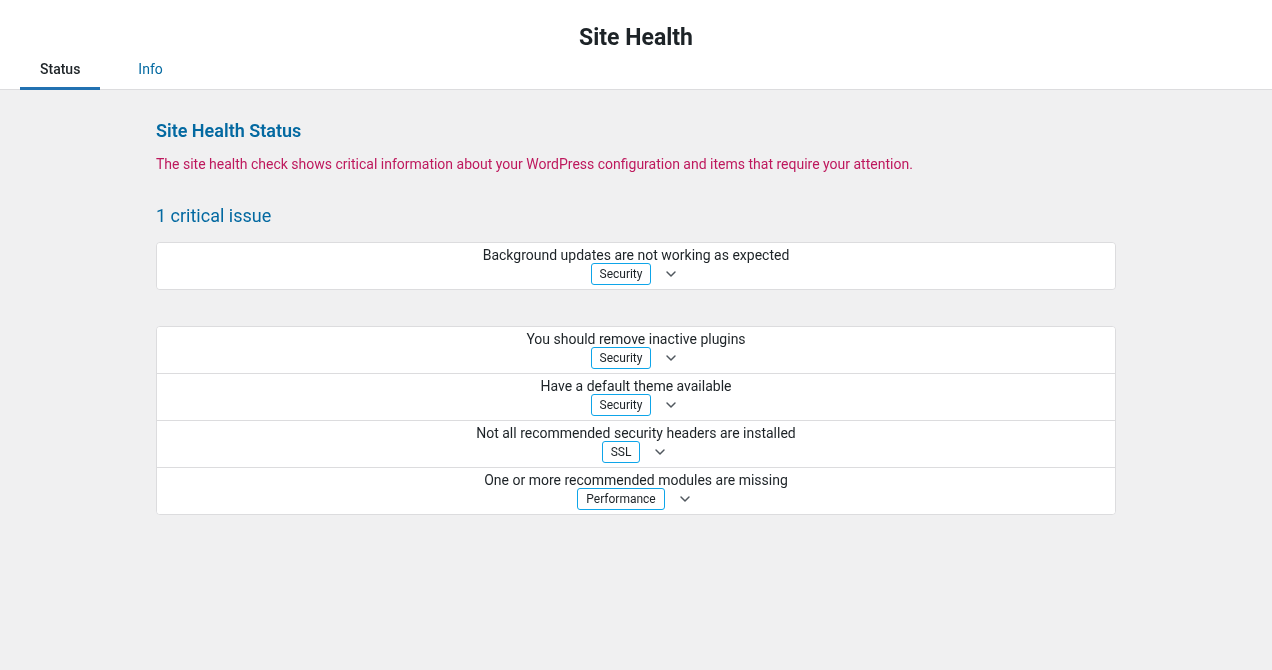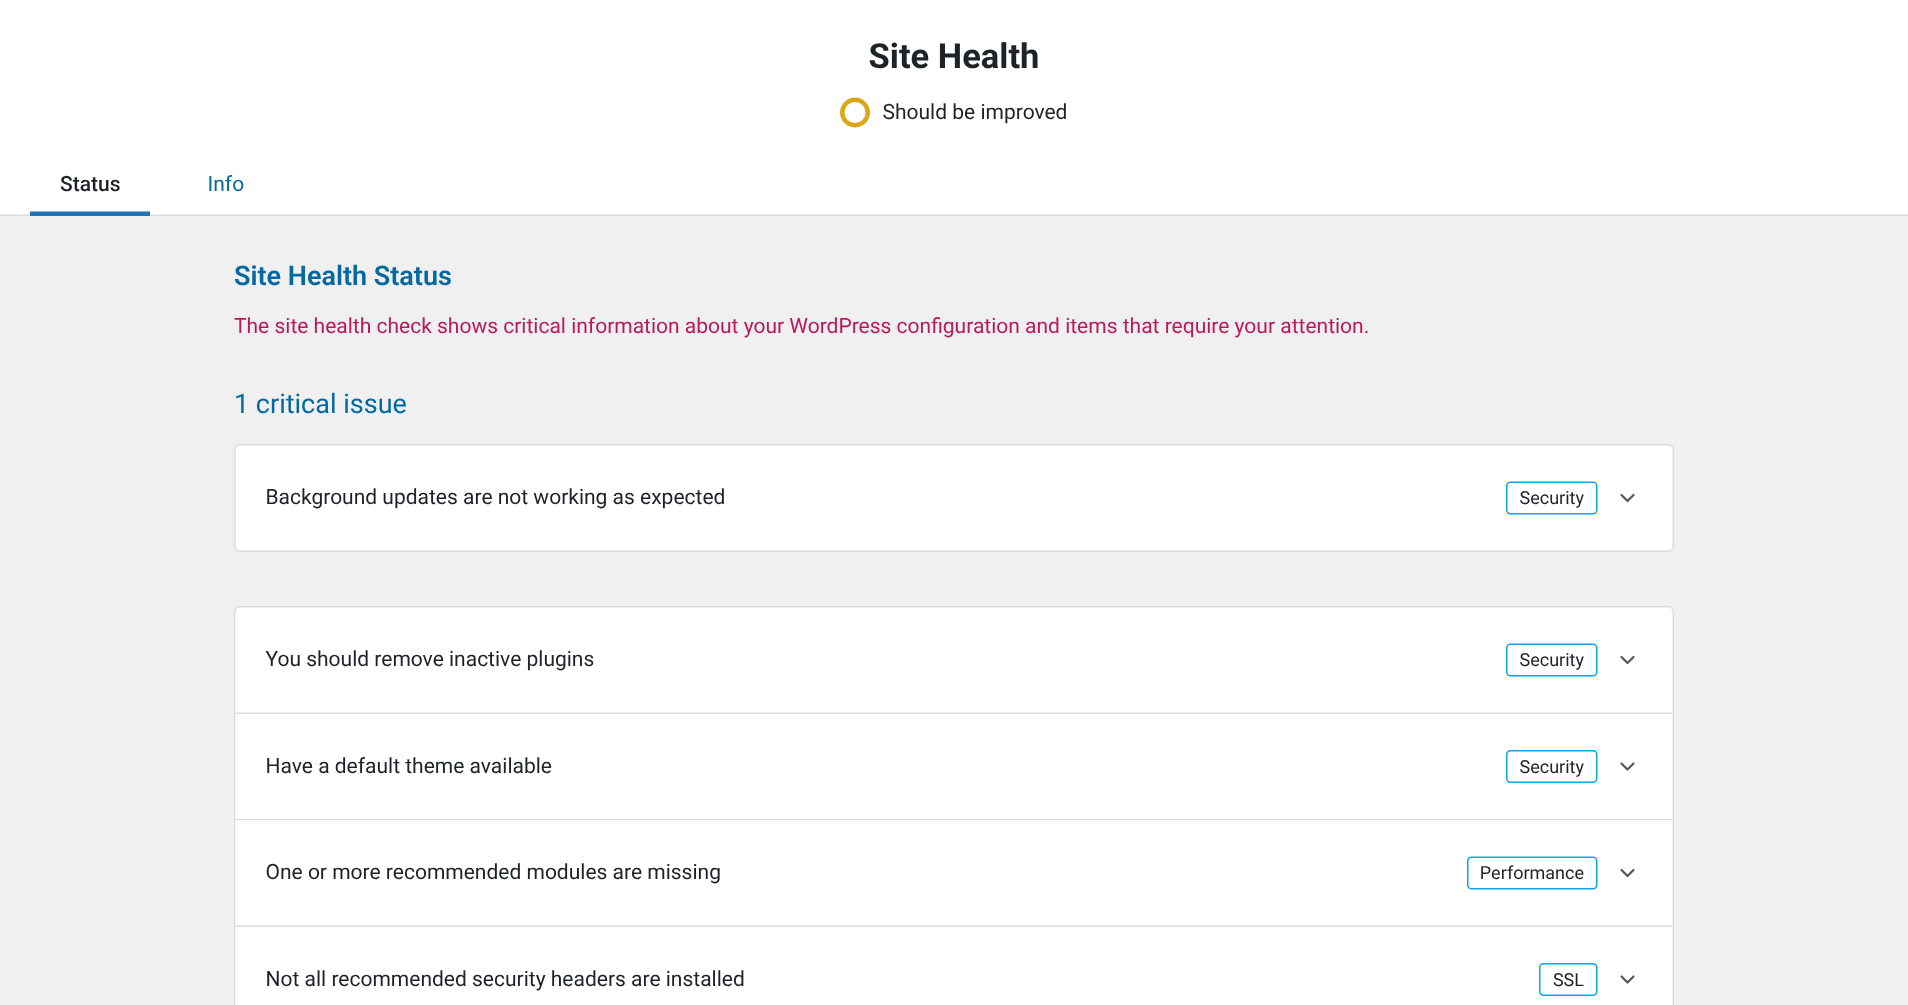--- a/index.html
+++ b/index.html
@@ -88,24 +88,25 @@
       background: #fff;
       border: 1px solid #dcdcde;
       border-radius: 4px;
       margin-bottom: 36px;
       overflow: hidden;
     }
     .issue-item {
       display: flex;
       align-items: center;
       justify-content: space-between;
-      padding: 24px 20px;
+      padding: 4px 20px;
       border-bottom: 1px solid #dcdcde;
       background: #fff;
       cursor: pointer;
+      flex-direction: column;
     }
     .issue-item:last-child {
       border-bottom: none;
     }
     .issue-label {
       font-size: 14px;
       color: #1d2327;
       font-weight: 400;
     }
     .issue-right {
@@ -134,24 +135,20 @@
       width: 16px;
       height: 16px;
     }
   </style>
 </head>
 <body>
 
 <div class="top-bar">
   <div class="page-title-wrap">
     <h1 class="page-title">Site Health</h1>
-    <div class="status-indicator">
-      <div class="status-circle"></div>
-      <span class="status-text">Should be improved</span>
-    </div>
     <div class="tabs">
       <div class="tab active">Status</div>
       <div class="tab">Info</div>
     </div>
   </div>
 </div>
 
 <div class="content">
   <h2 class="section-title">Site Health Status</h2>
   <p class="section-desc">The site health check shows critical information about your WordPress configuration and items that require your attention.</p>
@@ -188,34 +185,34 @@
       <div class="issue-right">
         <span class="tag">Security</span>
         <span class="chevron-icon">
           <svg viewBox="0 0 20 20" fill="none" xmlns="http://www.w3.org/2000/svg">
             <path d="M5 7.5L10 12.5L15 7.5" stroke="#50575e" stroke-width="1.8" stroke-linecap="round" stroke-linejoin="round"></path>
           </svg>
         </span>
       </div>
     </div>
     <div class="issue-item">
+      <span class="issue-label">Not all recommended security headers are installed</span>
+      <div class="issue-right">
+        <span class="tag">SSL</span>
+        <span class="chevron-icon">
+          <svg viewBox="0 0 20 20" fill="none" xmlns="http://www.w3.org/2000/svg">
+            <path d="M5 7.5L10 12.5L15 7.5" stroke="#50575e" stroke-width="1.8" stroke-linecap="round" stroke-linejoin="round"></path>
+          </svg>
+        </span>
+      </div>
+    </div>
+    <div class="issue-item">
       <span class="issue-label">One or more recommended modules are missing</span>
       <div class="issue-right">
         <span class="tag">Performance</span>
-        <span class="chevron-icon">
-          <svg viewBox="0 0 20 20" fill="none" xmlns="http://www.w3.org/2000/svg">
-            <path d="M5 7.5L10 12.5L15 7.5" stroke="#50575e" stroke-width="1.8" stroke-linecap="round" stroke-linejoin="round"></path>
-          </svg>
-        </span>
-      </div>
-    </div>
-    <div class="issue-item">
-      <span class="issue-label">Not all recommended security headers are installed</span>
-      <div class="issue-right">
-        <span class="tag">SSL</span>
         <span class="chevron-icon">
           <svg viewBox="0 0 20 20" fill="none" xmlns="http://www.w3.org/2000/svg">
             <path d="M5 7.5L10 12.5L15 7.5" stroke="#50575e" stroke-width="1.8" stroke-linecap="round" stroke-linejoin="round"></path>
           </svg>
         </span>
       </div>
     </div>
   </div>
 </div>
 

